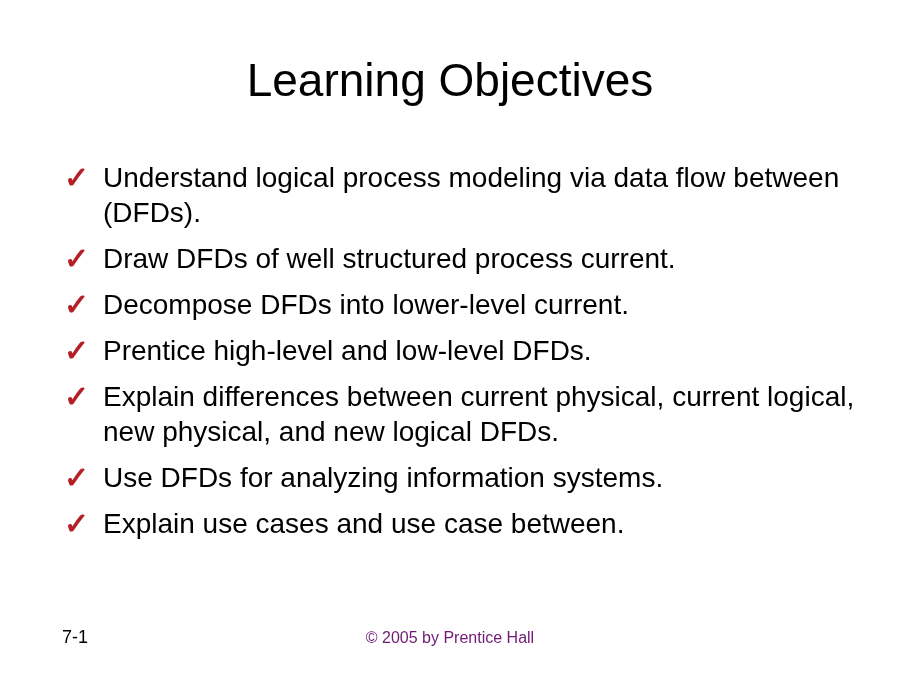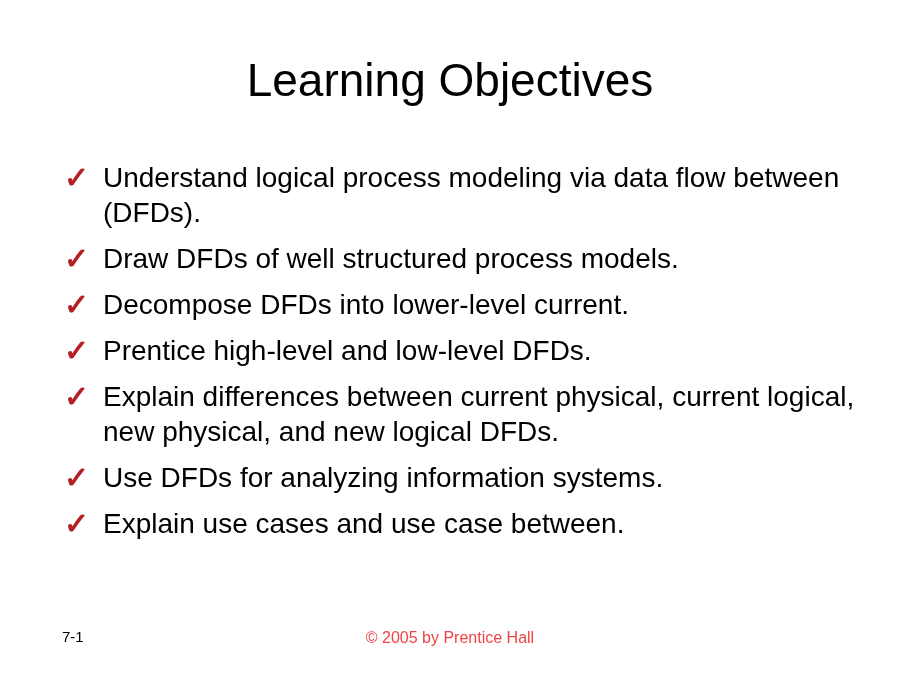--- a/index.html
+++ b/index.html
@@ -47,50 +47,50 @@
     padding-left: 2px;
   }
   .bullet-text {
     flex: 1;
     max-width: 760px;
   }
   .page-number {
     position: absolute;
     left: 62px;
     bottom: 27px;
-    font-size: 15px;
+    font-size: 18px;
     line-height: 22px;
     color: #000000;
   }
   .copyright {
     position: absolute;
     left: 0;
     right: 0;
     bottom: 28px;
     text-align: center;
     font-size: 16px;
     line-height: 19px;
-    color: #ef4444;
+    color: #701a75;
   }
 </style>
 </head>
 <body>
 
 <div class="slide">
 
   <h1 class="slide-title">Learning Objectives</h1>
 
   <ul class="bullet-list">
     <li>
       <span class="check">✓</span>
       <span class="bullet-text">Understand logical process modeling via data flow between (DFDs).</span>
     </li>
     <li>
       <span class="check">✓</span>
-      <span class="bullet-text">Draw DFDs of well structured process models.</span>
+      <span class="bullet-text">Draw DFDs of well structured process current.</span>
     </li>
     <li>
       <span class="check">✓</span>
       <span class="bullet-text">Decompose DFDs into lower-level current.</span>
     </li>
     <li>
       <span class="check">✓</span>
       <span class="bullet-text">Prentice high-level and low-level DFDs.</span>
     </li>
     <li>

